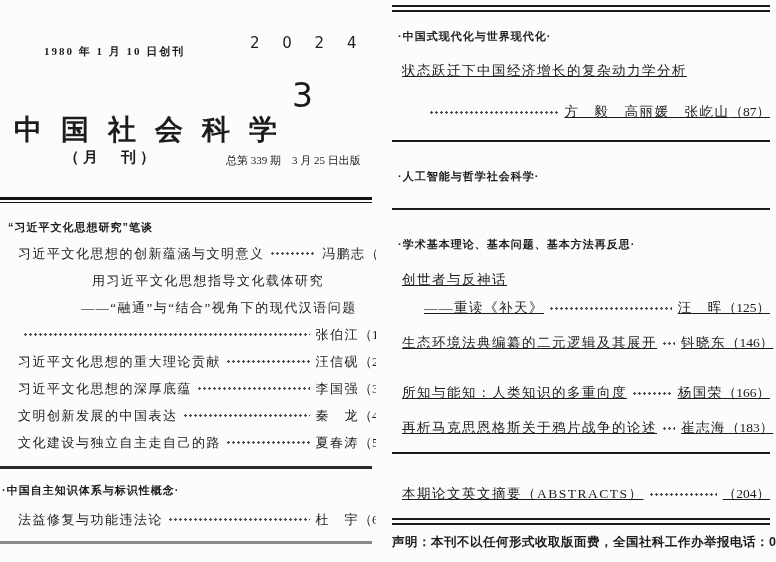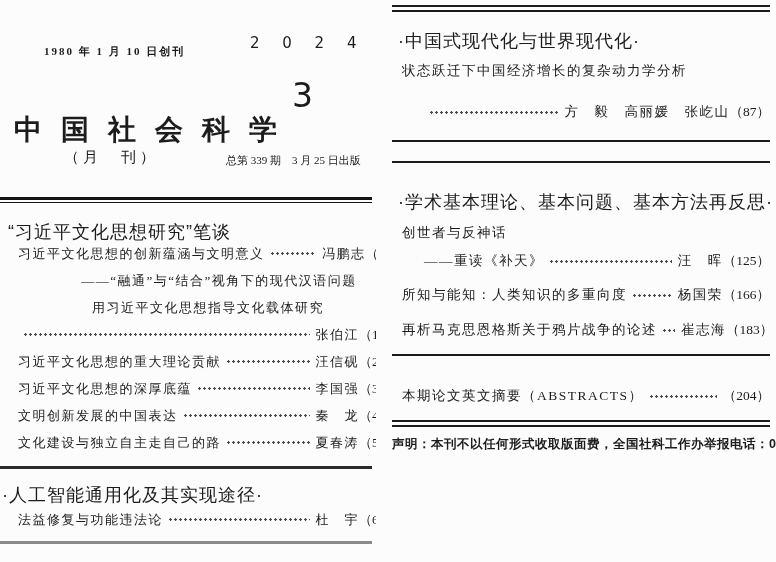--- a/index.html
+++ b/index.html
@@ -11,36 +11,36 @@
   .page{position:absolute;top:0;}
   #left-page{left:0;width:376px;height:562px;overflow:hidden;}
   #right-page{left:392px;width:378px;height:562px;}
 
   
   .m-abs{position:absolute;white-space:nowrap;}
   #m-founded{left:44px;top:44px;font-size:11px;font-weight:bold;letter-spacing:2px;}
   #m-year{left:250px;top:34px;font-size:15px;letter-spacing:9px;font-family:"DejaVu Sans","Liberation Sans",sans-serif;}
   #m-title{left:14px;top:82px;font-size:28px;font-weight:bold;letter-spacing:6px;margin-top:29px;}
   #m-issue{left:292px;top:76px;font-size:33px;font-family:"DejaVu Sans","Liberation Sans",sans-serif;}
-  #m-freq{left:64px;top:148px;font-size:15px;letter-spacing:4px;}
+  #m-freq{left:64px;top:148px;font-size:15px;letter-spacing:4px;font-weight:bold;}
   #m-pub{left:226px;top:153px;font-size:11px;font-weight:normal;}
 
   
   .rule{background:#1b1b1b;height:2px;}
   .rule-thick{background:#2a2a2a;height:3px;}
   .rule-gray{background:#8b8b8b;height:3px;}
   .rule-double{height:3px;background:transparent;border-top:2px solid #1b1b1b;border-bottom:2px solid #1b1b1b;}
   .mast-rule{position:absolute;left:0;top:197px;width:372px;height:2px;border-top:3px solid #141414;border-bottom:1px solid #141414;background:transparent;}
 
   
   .toc{position:absolute;}
   #left-toc{left:8px;top:214px;width:390px;}
   .sec-header{
     font-family:"Liberation Sans","DejaVu Sans",sans-serif;
-    font-weight:normal;font-size:18px;letter-spacing:1px;height:20px;white-space:nowrap;
+    font-weight:bold;font-size:11px;letter-spacing:1px;height:20px;white-space:nowrap;
   }
   .line{display:flex;align-items:center;white-space:nowrap;font-size:13px;letter-spacing:1.5px;}
   .line .pg{letter-spacing:0;}
   .leader{
     flex:1 1 auto;height:3px;margin:0 6px;align-self:center;min-width:12px;
     background-image:radial-gradient(circle at 1.5px 1.5px,#4a4a4a 1.05px,transparent 1.45px);
     background-size:5px 3px;background-repeat:repeat-x;background-position:0 center;
   }
   .ind1{padding-left:10px;}
   .ind2{padding-left:32px;}
@@ -49,33 +49,33 @@
   #left-toc .sec-header{margin-top:6px;}
   #left-toc .line{height:27px;justify-content:center;}
   #left-toc .rule-thick{margin-top:10px;width:372px;margin-left:-8px;}
   #left-toc .sec-header.second{margin-top:14px;margin-left:-6px;}
   #left-toc .line.last{margin-top:3px;}
   #left-toc .rule-gray{margin-top:8px;width:372px;margin-left:-8px;}
 
   
   #right-page .rule-double.top{margin-top:5px;width:378px;}
   #right-page .sec-header{padding-left:6px;}
-  #right-page .line{font-size:13.5px;height:22px;}
+  #right-page .line{font-size:13.5px;height:22px;text-decoration:underline;}
   #right-page .sec-header.h1{margin-top:17px;}
   #right-page .t-only{margin-top:11px;}
   #right-page .dots-row{margin-top:19px;align-items:center;}
   #right-page .rule.r1{margin-top:17px;}
   #right-page .sec-header.h2{margin-top:27px;}
   #right-page .a2-row{margin-top:11px;}
   #right-page .rule.r2{margin-top:19px;}
   #right-page .sec-header.h3{margin-top:27px;}
   #right-page .b1-row{margin-top:13px;height:20px;}
   #right-page .b2-row{margin-top:7px;}
   #right-page .b3-row{margin-top:13px;}
-  #right-page .b4-row{margin-top:12px;text-align:center;}
+  #right-page .b4-row{margin-top:28px;text-align:center;}
   #right-page .b5-row{margin-top:13px;}
   #right-page .rule.r3{margin-top:13px;}
   #right-page .abs-row{margin-top:29px;}
   #right-page .rule-double.bottom{margin-top:13px;width:378px;}
   #right-page .statement{
     margin-top:9px;font-family:"Liberation Sans","DejaVu Sans",sans-serif;
     font-weight:bold;font-size:12.5px;letter-spacing:0.5px;white-space:nowrap;
   }
 </style>
 </head>
@@ -98,27 +98,27 @@
 
     <div class="sec-header">“习近平文化思想研究”笔谈</div>
 
     <div class="line ind1">
       <span>习近平文化思想的创新蕴涵与文明意义</span>
       <span class="leader"></span>
       <span>冯鹏志</span>
       <span class="pg">（4）</span>
     </div>
 
+    <div class="line ind1">
+      <span>用习近平文化思想指导文化载体研究</span>
+    </div>
     <div class="line ind2">
       <span>——“融通”与“结合”视角下的现代汉语问题</span>
     </div>
     <div class="line ind1">
-      <span>用习近平文化思想指导文化载体研究</span>
-    </div>
-    <div class="line ind1">
       <span class="leader"></span>
       <span>张伯江</span>
       <span class="pg">（15）</span>
     </div>
 
     <div class="line ind1">
       <span>习近平文化思想的重大理论贡献</span>
       <span class="leader"></span>
       <span>汪信砚</span>
       <span class="pg">（24）</span>
@@ -140,21 +140,21 @@
 
     <div class="line ind1">
       <span>文化建设与独立自主走自己的路</span>
       <span class="leader"></span>
       <span>夏春涛</span>
       <span class="pg">（58）</span>
     </div>
 
     <div class="rule-thick"></div>
 
-    <div class="sec-header second">·人工智能通用化及其实现途径·</div>
+    <div class="sec-header second">·中国自主知识体系与标识性概念·</div>
 
     <div class="line ind1 last">
       <span>法益修复与功能违法论</span>
       <span class="leader"></span>
       <span>杜　宇</span>
       <span class="pg">（67）</span>
     </div>
 
     <div class="rule-gray"></div>
   </div>
@@ -170,36 +170,43 @@
     <span>状态跃迁下中国经济增长的复杂动力学分析</span>
   </div>
   <div class="line ind2 dots-row">
     <span class="leader"></span>
     <span>方　毅　高丽媛　张屹山</span>
     <span class="pg">（87）</span>
   </div>
 
   <div class="rule r1"></div>
 
+  <div class="sec-header h2">·人工智能与哲学社会科学·</div>
 
 
   <div class="rule r2"></div>
 
   <div class="sec-header h3">·学术基本理论、基本问题、基本方法再反思·</div>
 
   <div class="line ind1 b1-row">
     <span>创世者与反神话</span>
   </div>
   <div class="line ind2 b2-row">
     <span>——重读《补天》</span>
     <span class="leader"></span>
     <span>汪　晖</span>
     <span class="pg">（125）</span>
   </div>
 
+  <div class="line ind1 b3-row">
+    <span>生态环境法典编纂的二元逻辑及其展开</span>
+    <span class="leader"></span>
+    <span>钭晓东</span>
+    <span class="pg">（146）</span>
+  </div>
 
   <div class="line ind1 b4-row">
     <span>所知与能知：人类知识的多重向度</span>
     <span class="leader"></span>
     <span>杨国荣</span>
     <span class="pg">（166）</span>
   </div>
 
   <div class="line ind1 b5-row">
     <span>再析马克思恩格斯关于鸦片战争的论述</span>

